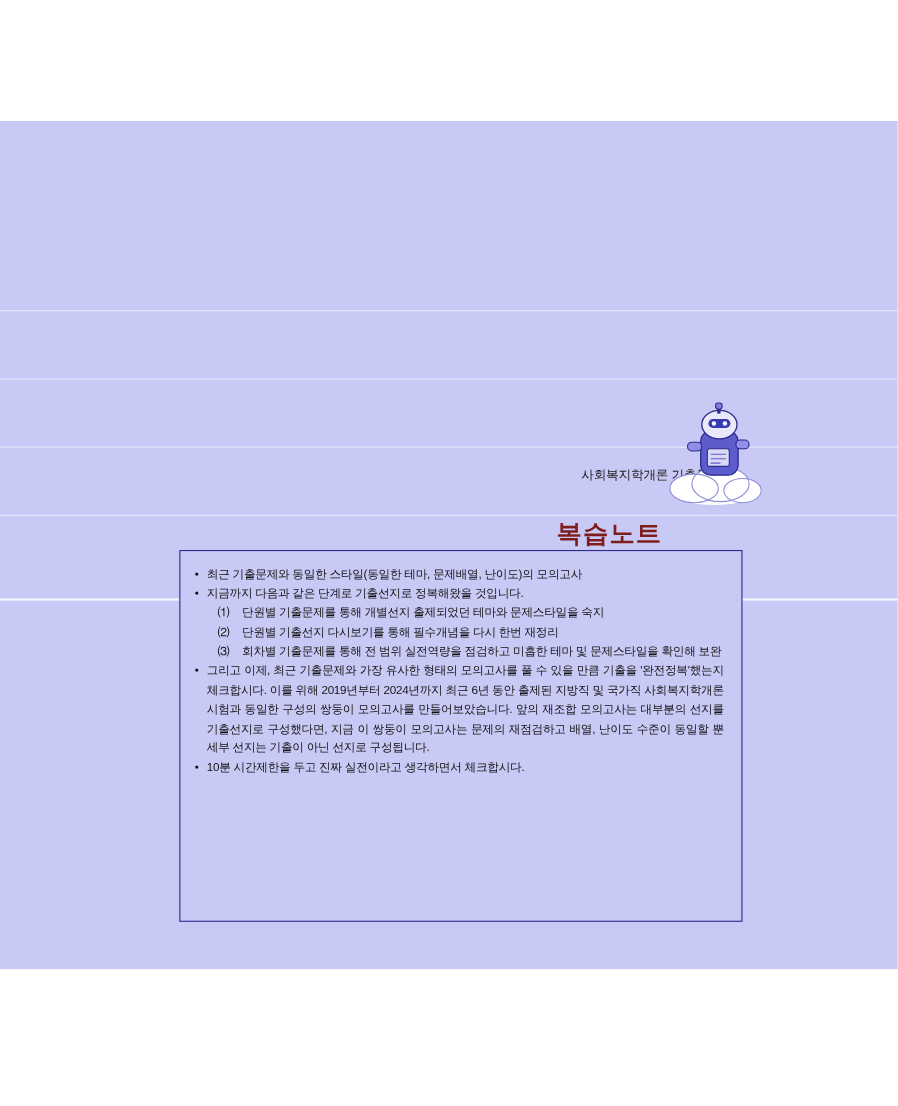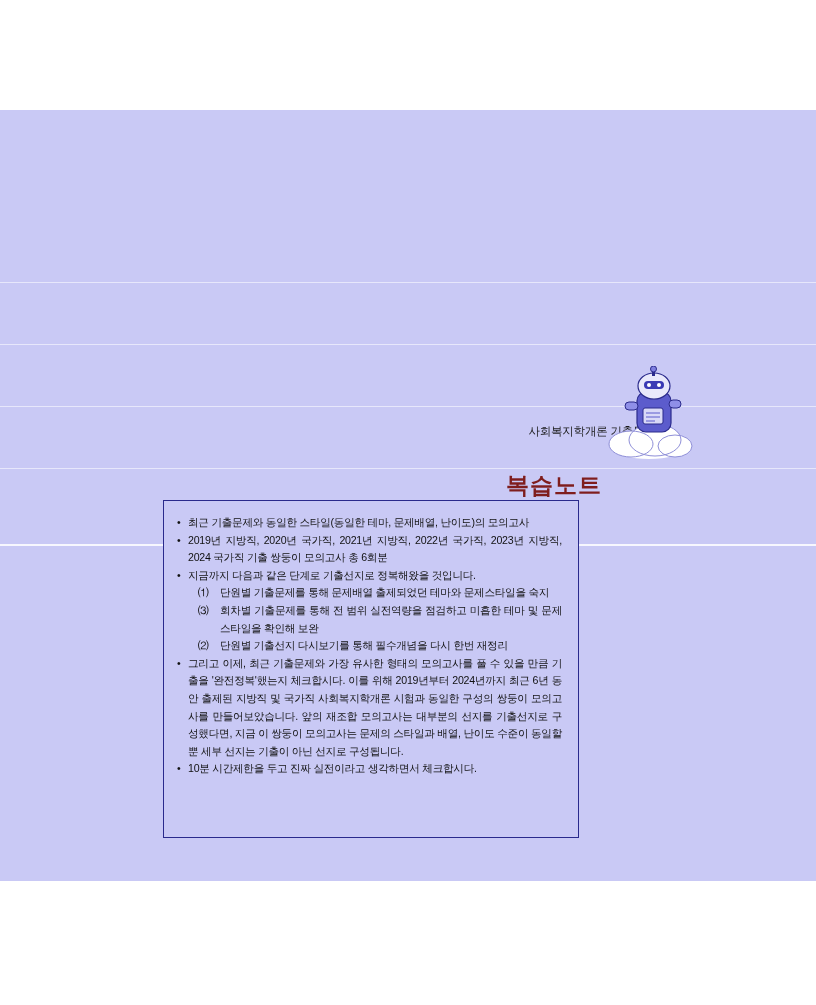--- a/index.html
+++ b/index.html
@@ -74,21 +74,21 @@
     top: 366px;
     width: 100px;
     height: 96px;
   }
 
   
   .contentbox {
     position: absolute;
     left: 163px;
     top: 500px;
-    width: 416px;
+    width: 512px;
     height: 338px;
     border: 1.2px solid #2a2a8c;
     background: #c9c9f5;
     box-sizing: border-box;
     padding: 13px 16px 10px 13px;
   }
   ul.bullets {
     list-style: none;
     margin: 0;
     padding: 0;
@@ -170,27 +170,26 @@
 
     <rect x="46" y="42" width="20" height="16" rx="2" fill="#d9d9f7" stroke="#2b2b8c" stroke-width="1"></rect>
     <line x1="49" y1="47" x2="63" y2="47" stroke="#5c5ccc" stroke-width="1"></line>
     <line x1="49" y1="51" x2="63" y2="51" stroke="#5c5ccc" stroke-width="1"></line>
     <line x1="49" y1="55" x2="58" y2="55" stroke="#5c5ccc" stroke-width="1"></line>
   </svg>
 
   <div class="contentbox">
     <ul class="bullets">
       <li>최근 기출문제와 동일한 스타일(동일한 테마, 문제배열, 난이도)의 모의고사</li>
-      <li>2019년 지방직, 2020년 국가직, 2021년 지방직, 2022년 국가직, 2023년 지방직, 2024 국가직 기출 쌍둥이 모의고사 총 6회분</li>
       <li>지금까지 다음과 같은 단계로 기출선지로 정복해왔을 것입니다.</li>
       <li class="nomark">
         <ul class="sublist">
-          <li><span class="num">⑴</span><span>단원별 기출문제를 통해 문제배열 출제되었던 테마와 문제스타일을 숙지</span></li>
+          <li><span class="num">⑴</span><span>단원별 기출문제를 통해 개별선지 출제되었던 테마와 문제스타일을 숙지</span></li>
+          <li><span class="num">⑵</span><span>단원별 기출선지 다시보기를 통해 필수개념을 다시 한번 재정리</span></li>
           <li><span class="num">⑶</span><span>회차별 기출문제를 통해 전 범위 실전역량을 점검하고 미흡한 테마 및 문제스타일을 확인해 보완</span></li>
-          <li><span class="num">⑵</span><span>단원별 기출선지 다시보기를 통해 필수개념을 다시 한번 재정리</span></li>
         </ul>
       </li>
-      <li>그리고 이제, 최근 기출문제와 가장 유사한 형태의 모의고사를 풀 수 있을 만큼 기출을 '완전정복'했는지 체크합시다. 이를 위해 2019년부터 2024년까지 최근 6년 동안 출제된 지방직 및 국가직 사회복지학개론 시험과 동일한 구성의 쌍둥이 모의고사를 만들어보았습니다. 앞의 재조합 모의고사는 대부분의 선지를 기출선지로 구성했다면, 지금 이 쌍둥이 모의고사는 문제의 스타일과 배열, 난이도 수준이 동일할 뿐 세부 선지는 기출이 아닌 선지로 구성됩니다.</li>
+      <li>그리고 이제, 최근 기출문제와 가장 유사한 형태의 모의고사를 풀 수 있을 만큼 기출을 '완전정복'했는지 체크합시다. 이를 위해 2019년부터 2024년까지 최근 6년 동안 출제된 지방직 및 국가직 사회복지학개론 시험과 동일한 구성의 쌍둥이 모의고사를 만들어보았습니다. 앞의 재조합 모의고사는 대부분의 선지를 기출선지로 구성했다면, 지금 이 쌍둥이 모의고사는 문제의 재점검하고 배열, 난이도 수준이 동일할 뿐 세부 선지는 기출이 아닌 선지로 구성됩니다.</li>
       <li>10분 시간제한을 두고 진짜 실전이라고 생각하면서 체크합시다.</li>
     </ul>
   </div>
 
 </div>
 
 </body></html>

